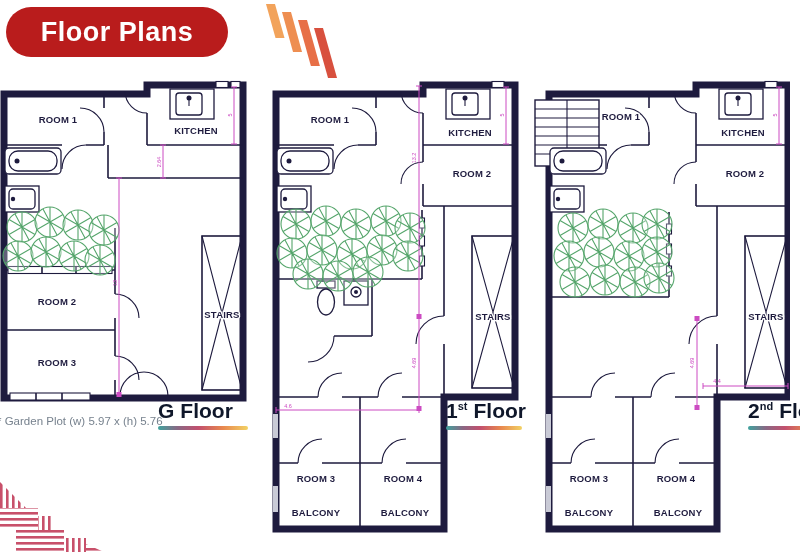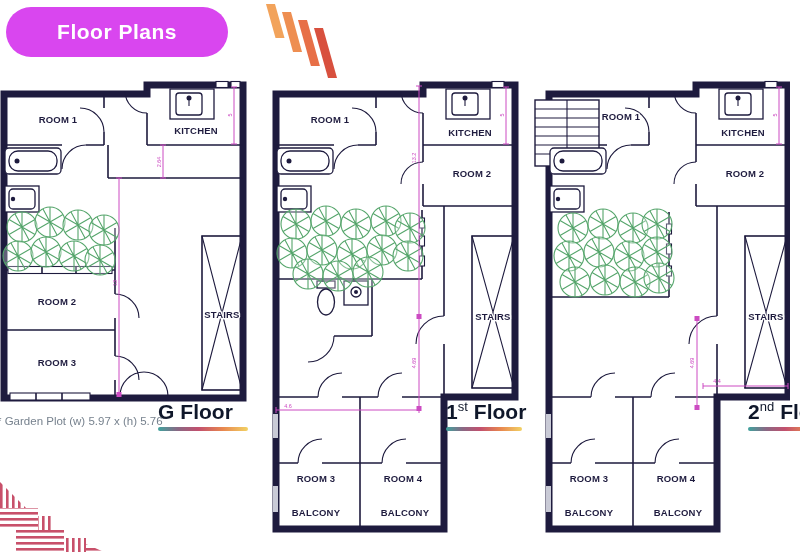--- a/index.html
+++ b/index.html
@@ -1,28 +1,28 @@
 <!DOCTYPE html>
 <html><head>
 <meta charset="utf-8">
 <style>
   html,body{margin:0;padding:0;}
   body{width:800px;height:552px;background:#ffffff;overflow:hidden;position:relative;
        font-family:"Liberation Sans",sans-serif;}
   .abs{position:absolute;}
 
   
-  .title-pill{position:absolute;left:6px;top:7px;width:222px;height:50px;background:#d946ef;
+  .title-pill{position:absolute;left:6px;top:7px;width:222px;height:50px;background:#b91c1c;
     border-radius:26px;color:#fff;display:flex;align-items:center;justify-content:center;
-    font-size:21px;font-weight:bold;letter-spacing:.5px;}
+    font-size:27px;font-weight:bold;letter-spacing:.5px;}
 
   
   .floor-name{position:absolute;color:#0f172a;}
   .fn-text{font-size:21px;font-weight:bold;white-space:nowrap;}
-  .fn-text sup{font-size:13px;font-weight:normal;}
+  .fn-text sup{font-size:11px;font-weight:bold;}
   .fn-word{margin-left:6px;}
   .underline{height:4px;margin-top:3px;border-radius:2px;
     background:linear-gradient(90deg,#3FA39E 0%,#8A6884 22%,#C2506E 45%,#E8874F 72%,#F2D264 100%);}
 
   .note{position:absolute;left:-3px;top:415px;font-size:11.5px;color:#77828E;}
 
   
   .outer{fill:#fff;stroke:#1E1B3E;stroke-width:7;stroke-linejoin:miter;}
   .wall{stroke:#1E1B3E;stroke-width:1.6;fill:none;}
   .door{stroke:#1E1B3E;stroke-width:1.1;fill:none;}

